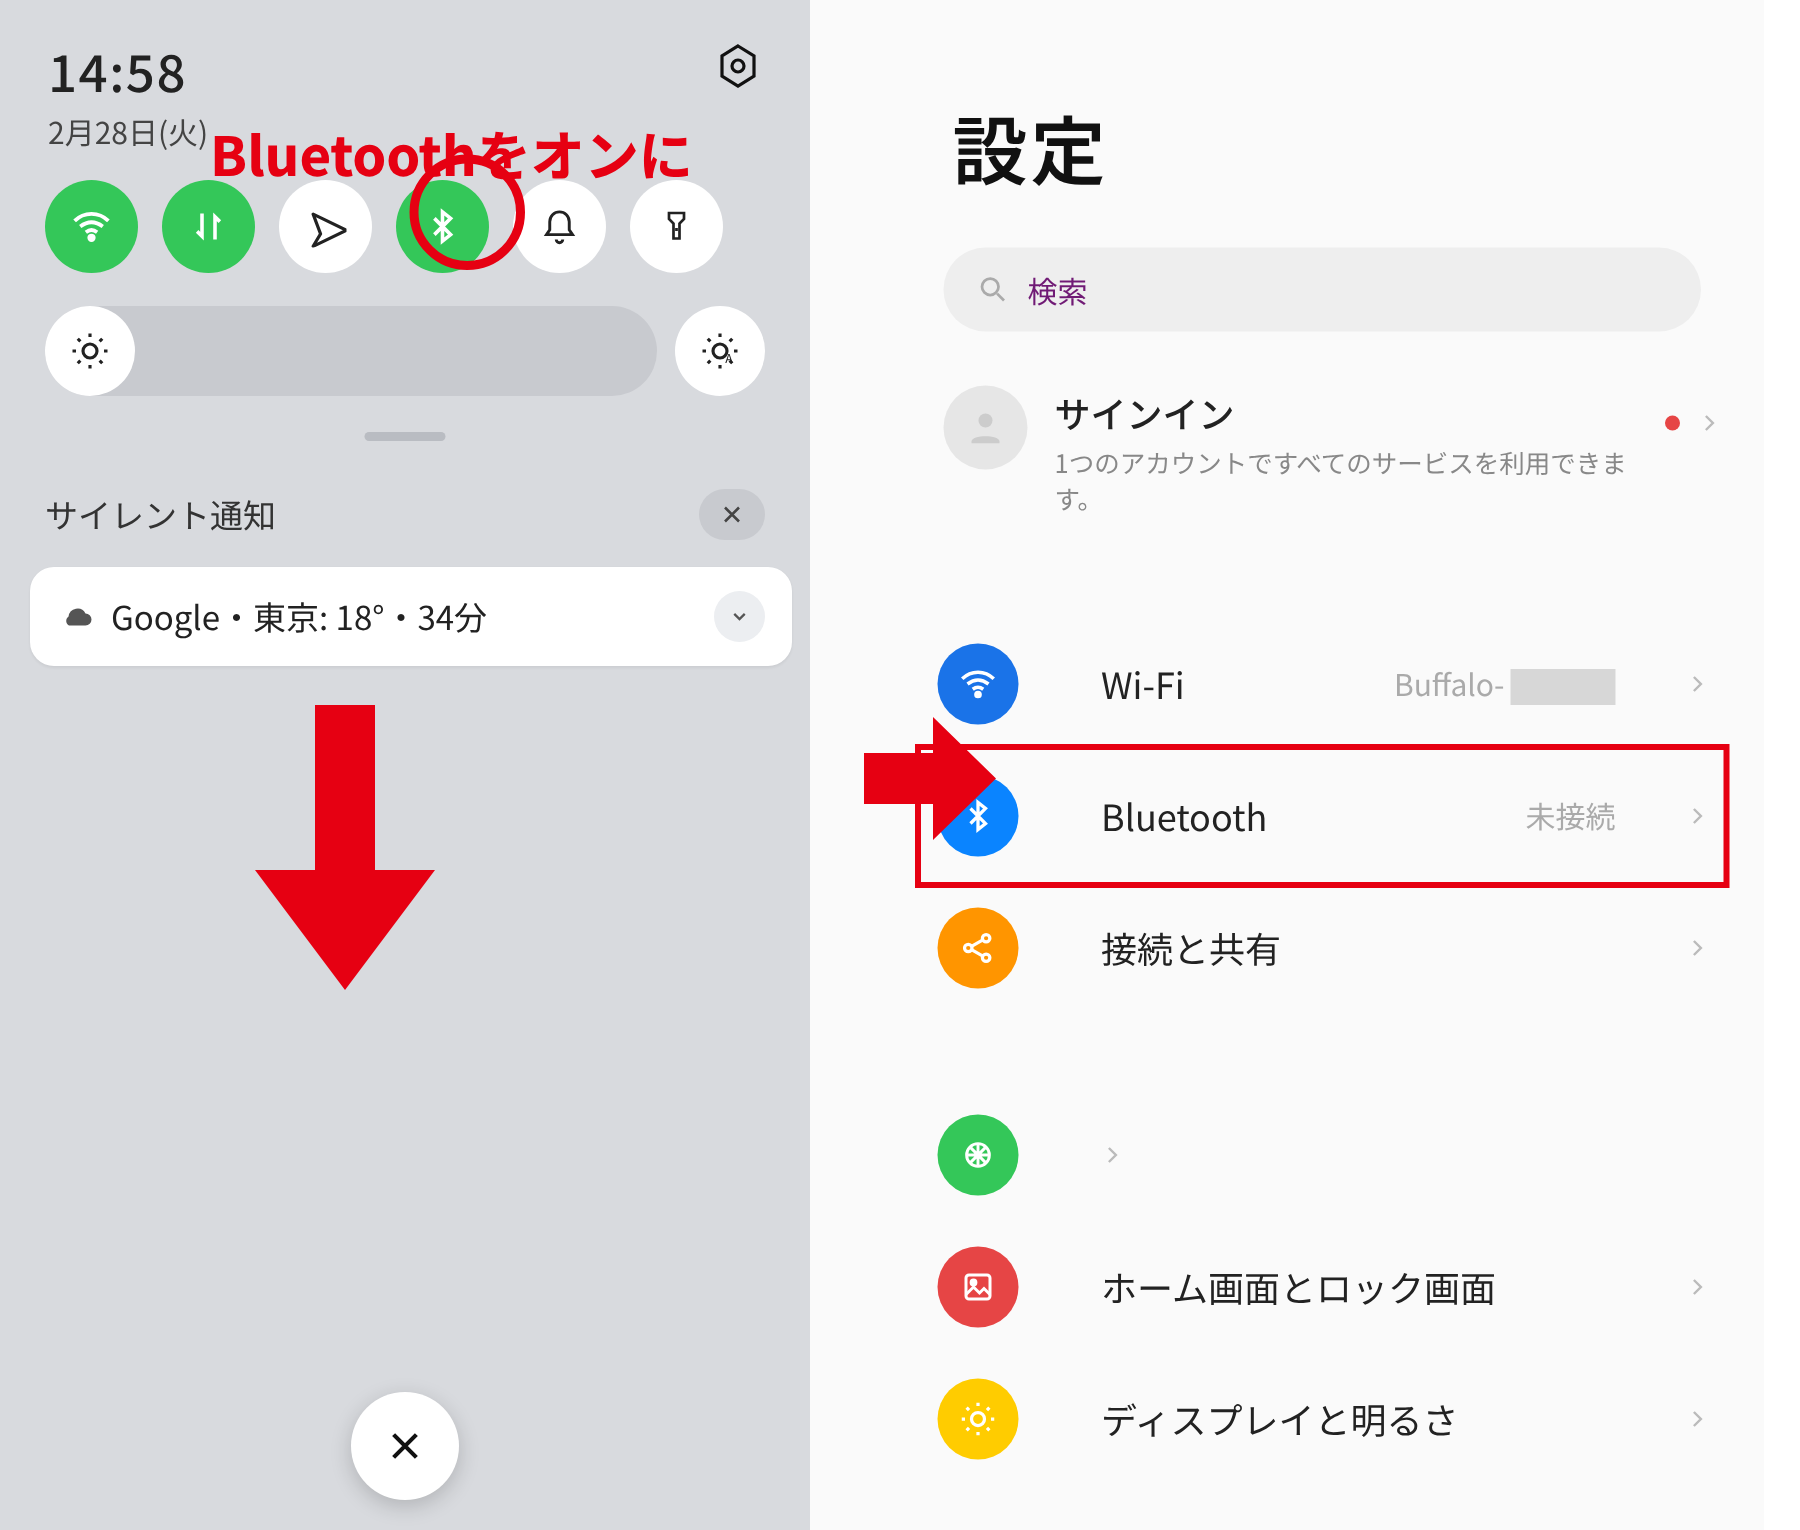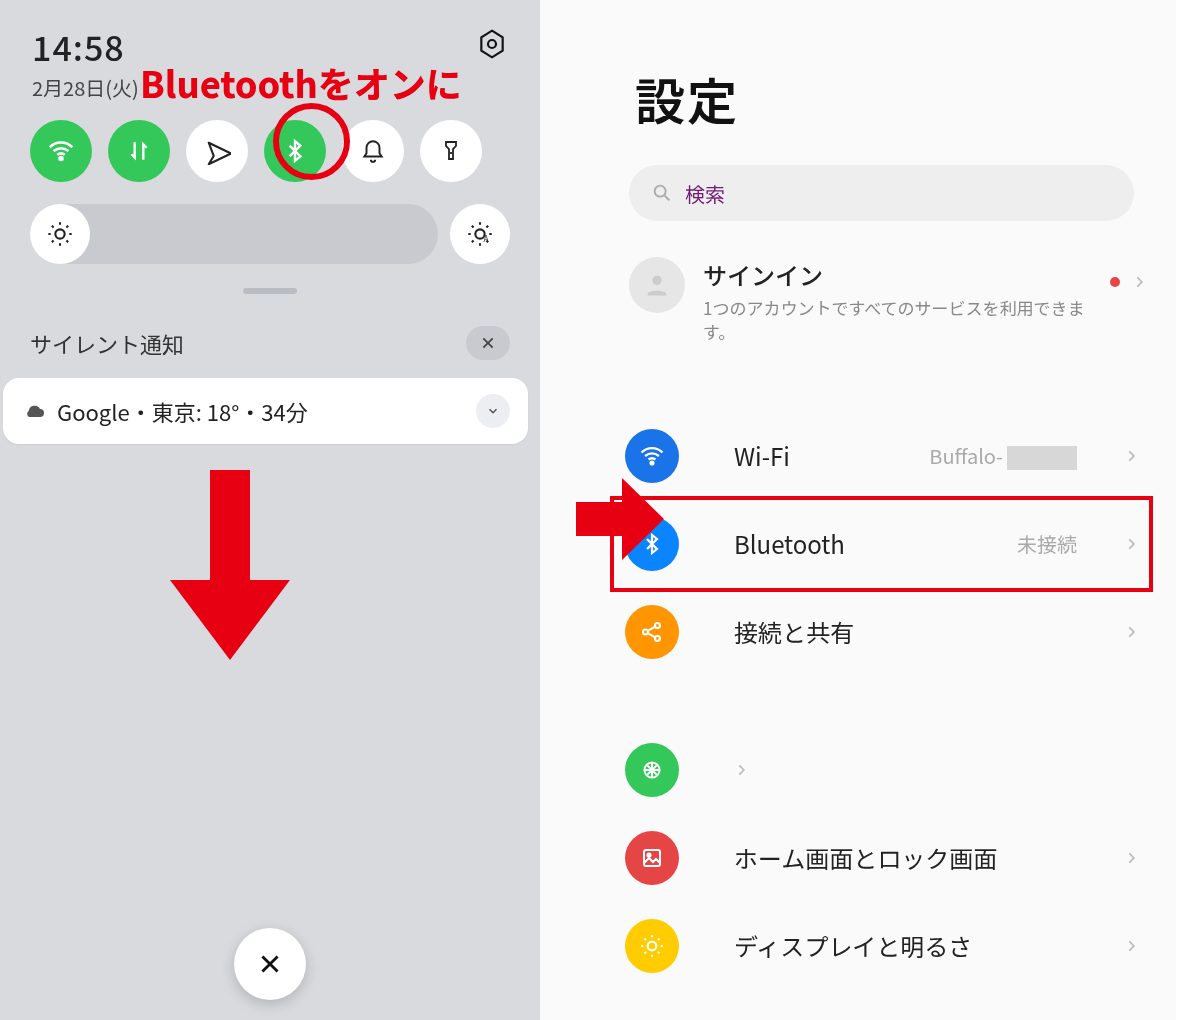--- a/index.html
+++ b/index.html
@@ -36,21 +36,21 @@
   .time-block { flex: 1; }
   .time { font-size: 34px; font-weight: 500; color: #222; letter-spacing: 1px; }
   .date { font-size: 20px; color: #444; margin-top: 2px; }
   .gear-hex {
     width: 36px; height: 36px;
     display: flex; align-items: center; justify-content: center;
     margin-top: 4px;
   }
   .annot {
     position: absolute;
-    top: 56px; left: 140px;
+    top: 76px; left: 140px;
     font-size: 36px;
     font-weight: 800;
     color: #e60012;
     white-space: nowrap;
   }
   .qs-row {
     display: flex;
     gap: 16px;
     padding: 18px 30px 0 30px;
   }
@@ -109,21 +109,21 @@
   }
   .silent-label { font-size: 22px; color: #333; flex: 1; }
   .x-pill {
     width: 44px; height: 34px;
     background: #c8cacf;
     border-radius: 17px;
     display: flex; align-items: center; justify-content: center;
     color: #444; font-size: 20px;
   }
   .weather-card {
-    margin: 6px 12px 0 3px;
+    margin: 6px 12px 0 20px;
     background: #fff;
     border-radius: 16px;
     height: 66px;
     display: flex;
     align-items: center;
     padding: 0 18px 0 20px;
     box-shadow: 0 1px 2px rgba(0,0,0,0.06);
   }
   .weather-text { font-size: 22px; color: #222; flex: 1; }
   .chev-circle {

